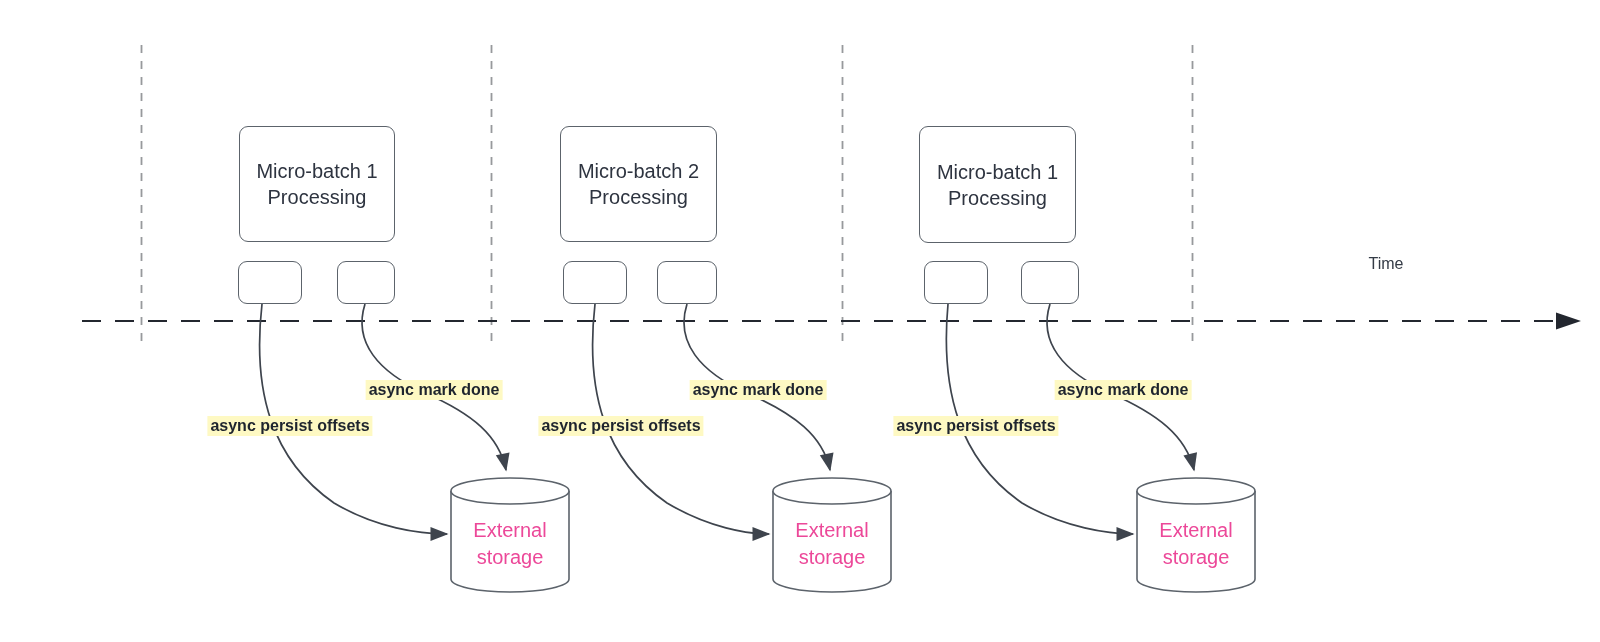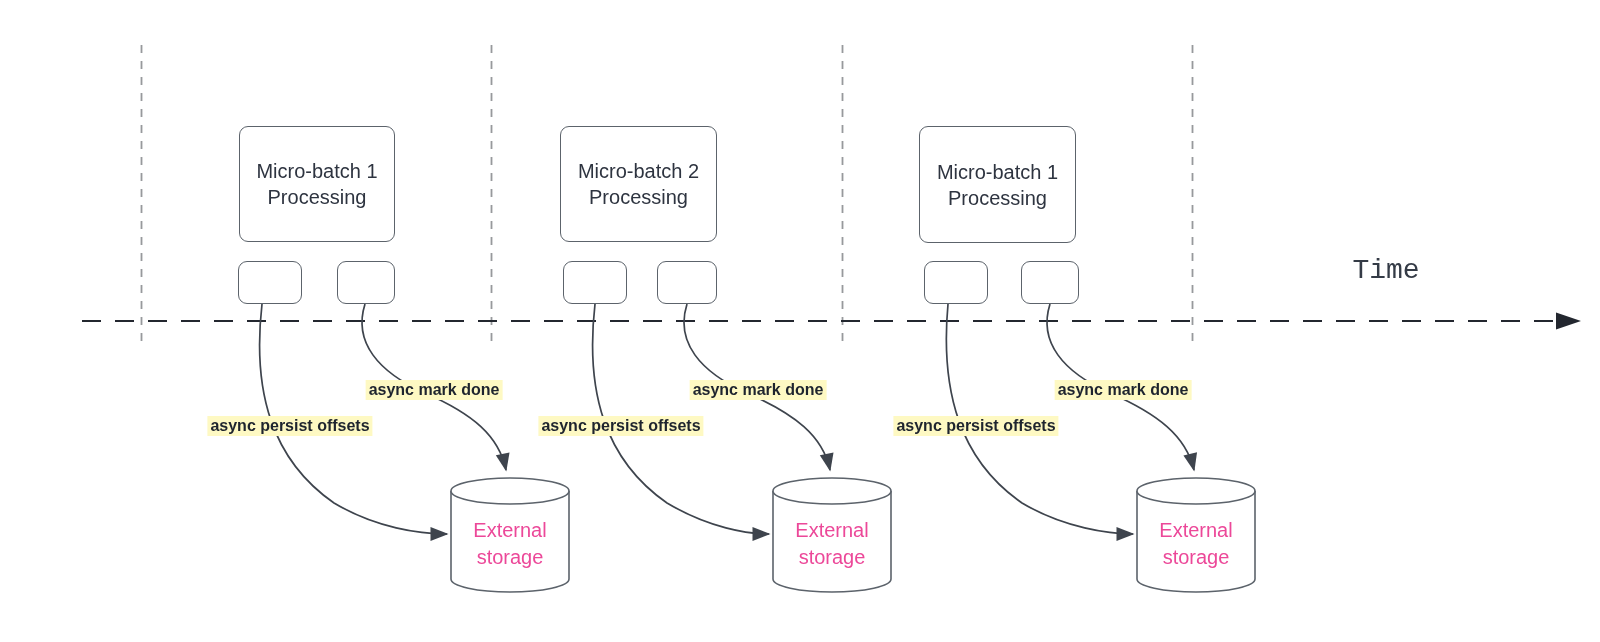--- a/index.html
+++ b/index.html
@@ -55,25 +55,24 @@
     width: 116px;
     text-align: center;
     font-size: 20px;
     line-height: 27px;
     color: #ec4899;
     z-index: 3;
   }
   .time-label {
     position: absolute;
     transform: translateX(-50%);
-    font-size: 28px;
+    font-size: 16px;
     color: #343b46;
     white-space: nowrap;
     z-index: 3;
-    font-family: Liberation Mono, monospace;
   }
 </style>
 </head>
 <body>
 
 <div class="canvas">
 
   <svg class="layer-svg" width="1600" height="642" viewBox="0 0 1600 642">
     <defs>
       <marker id="ah" markerUnits="userSpaceOnUse" markerWidth="20" markerHeight="16" refX="17.5" refY="8" orient="auto">

